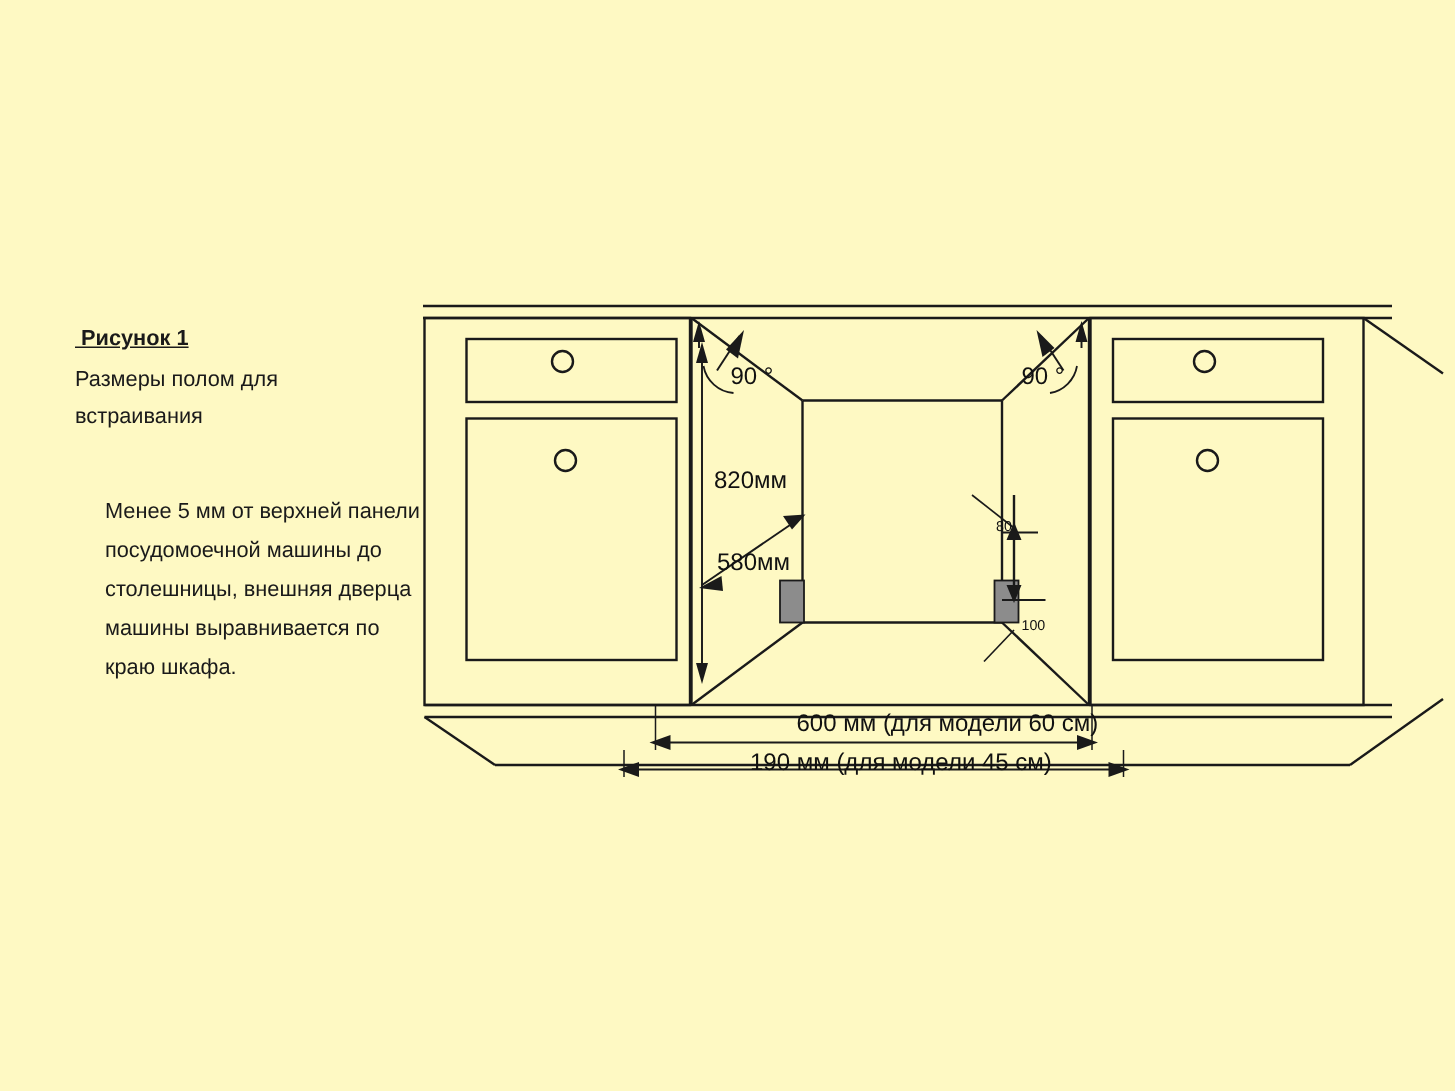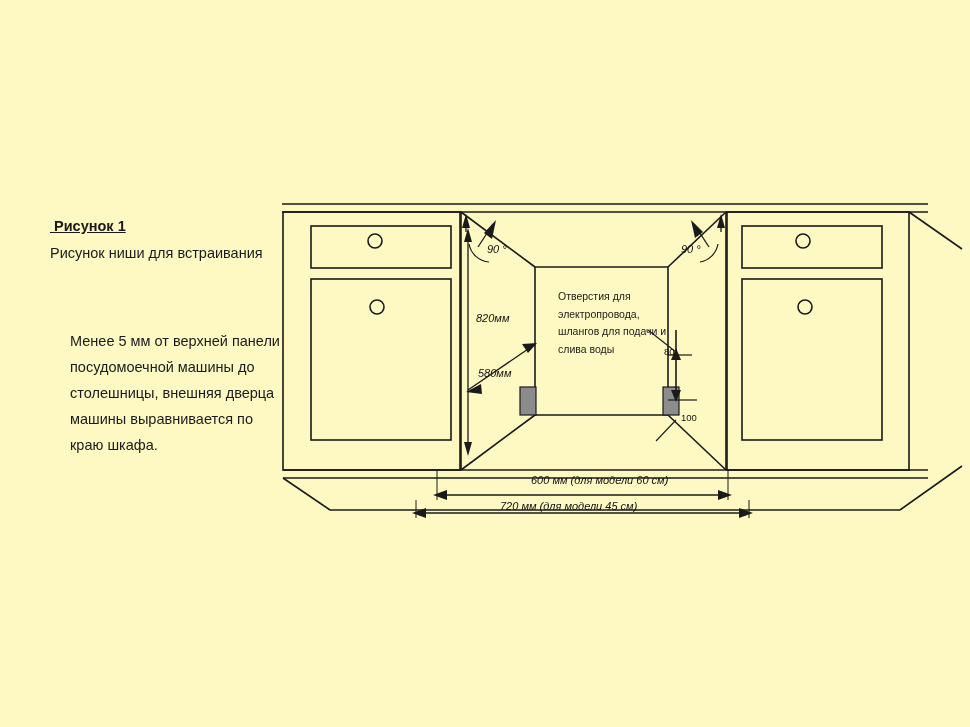--- a/index.html
+++ b/index.html
@@ -49,23 +49,22 @@
   .caption-body {
     left: 50px;
     top: 328px;
     font-size: 14.5px;
     line-height: 26px;
     width: 215px;
     white-space: normal;
     margin-left: 20px;
   }
   .lbl {
-    font-size: 11px;
+    font-size: 16px;
     color: #111;
-    font-style: italic;
   }
   .lbl-sm {
     font-size: 9.5px;
     color: #111;
   }
   .note-holes {
     left: 558px;
     top: 288px;
     font-size: 10.5px;
     line-height: 17.5px;
@@ -185,29 +184,28 @@
       <polygon points="732,495 718,490 718,500"></polygon>
       <polygon points="412,513 426,508 426,518"></polygon>
       <polygon points="753,513 739,508 739,518"></polygon>
 
       <polygon points="676,348 671,360 681,360"></polygon>
       <polygon points="676,402 671,390 681,390"></polygon>
     </g>
   </svg>
 
   <div class="txt caption-title"> Рисунок 1</div>
-  <div class="txt caption-sub">Рисунок ниши для встраивания</div>
+  <div class="txt caption-sub">Размеры полом для встраивания</div>
   <div class="txt caption-body">Менее 5 мм от верхней панели посудомоечной машины до столешницы, внешняя дверца машины выравнивается по краю шкафа.</div>
 
   <div class="txt lbl ang-left">90 °</div>
   <div class="txt lbl ang-right">90 °</div>
 
   <div class="txt lbl dim-820">820мм</div>
   <div class="txt lbl dim-580">580мм</div>
   <div class="txt lbl-sm dim-80">80</div>
   <div class="txt lbl-sm dim-100">100</div>
 
-  <div class="txt note-holes">Отверстия для электропровода, шлангов для подачи и слива воды</div>
 
   <div class="txt lbl dim-600">600 мм (для модели 60 см)</div>
-  <div class="txt lbl dim-450">720 мм (для модели 45 см)</div>
+  <div class="txt lbl dim-450">190 мм (для модели 45 см)</div>
 
 </div>
 
 </body></html>

